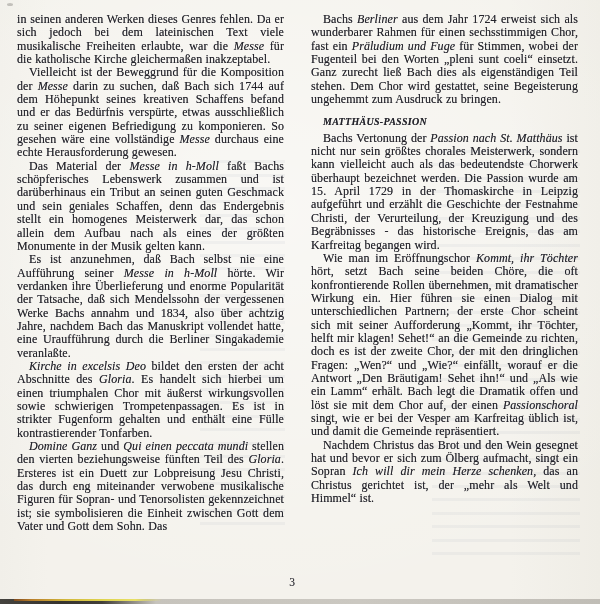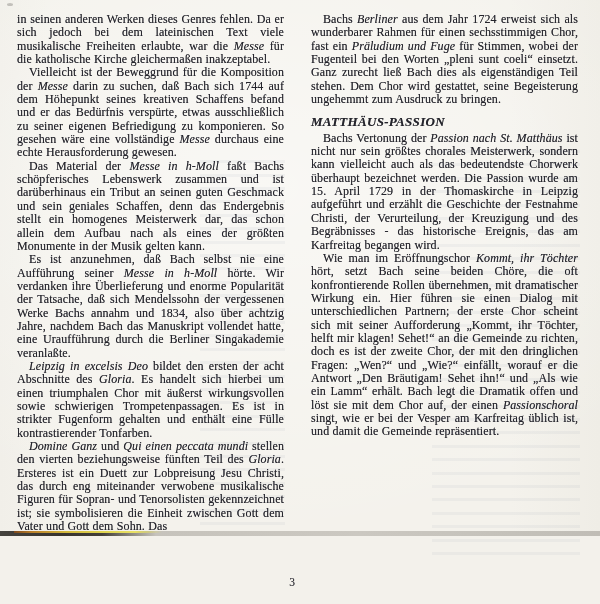--- a/index.html
+++ b/index.html
@@ -1,43 +1,43 @@
 <!DOCTYPE html>
 <html><head>
 <meta charset="utf-8">
 <style>
   html, body { margin: 0; padding: 0; }
   body {
     width: 600px; height: 604px; overflow: hidden;
     background: #f3f1eb;
   }
   .page {
-    position: relative; width: 600px; height: 536px;
+    position: relative; width: 600px; height: 604px;
     font-family: "Liberation Serif", "DejaVu Serif", serif;
     color: #24242c;
     background:
       radial-gradient(140% 120% at 45% 35%, rgba(255,255,255,.45) 0%, rgba(255,255,255,0) 55%),
       linear-gradient(90deg, #f1efe9 0%, #f4f2ec 8%, #f4f2ec 85%, #efede6 100%);
   }
   .columns {
     position: absolute; top: 13px; left: 17px;
     display: flex; gap: 27px;
   }
   .col {
     width: 267px;
     font-size: 12px; line-height: 13.35px;
     text-align: justify;
     letter-spacing: 0.08px; word-spacing: 0.25px;
     text-shadow: 0 0 0.35px rgba(36,36,44,0.55);
   }
   .para { margin: 0; }
   .para.indent { text-indent: 12px; }
   .heading {
-    margin: 9px 0 3px 0;
-    font-size: 13px; font-weight: bold; font-style: italic;
+    margin: 9px 0 3px 12px;
+    font-size: 10px; font-weight: bold; font-style: italic;
     letter-spacing: 0.3px; text-indent: 0;
   }
   .page-number {
     position: absolute; top: 576px; left: 0; width: 584px;
     text-align: center; font-size: 11.5px; color: #33333a;
     text-shadow: 0 0 0.35px rgba(36,36,44,0.5);
   }
   .edge-strip {
     position: absolute; left: 0; bottom: 0; width: 600px; height: 5px;
     background: linear-gradient(90deg,
@@ -67,28 +67,29 @@
 
 <div class="page">
   <div class="speck"></div>
 
   <div class="columns">
     <div class="col">
         <p class="para">in seinen anderen Werken dieses Genres fehlen. Da er sich jedoch bei dem lateinischen Text viele musikalische Freiheiten erlaubte, war die <i>Messe</i> für die katholische Kirche gleichermaßen inakzeptabel.</p>
         <p class="para indent">Vielleicht ist der Beweggrund für die Komposition der <i>Messe</i> darin zu suchen, daß Bach sich 1744 auf dem Höhepunkt seines kreativen Schaffens befand und er das Bedürfnis verspürte, etwas ausschließlich zu seiner eigenen Befriedigung zu komponieren. So gesehen wäre eine vollständige <i>Messe</i> durchaus eine echte Herausforderung gewesen.</p>
         <p class="para indent">Das Material der <i>Messe in h-Moll</i> faßt Bachs schöpferisches Lebenswerk zusammen und ist darüberhinaus ein Tribut an seinen guten Geschmack und sein geniales Schaffen, denn das Endergebnis stellt ein homogenes Meisterwerk dar, das schon allein dem Aufbau nach als eines der größten Monumente in der Musik gelten kann.</p>
         <p class="para indent">Es ist anzunehmen, daß Bach selbst nie eine Aufführung seiner <i>Messe in h-Moll</i> hörte. Wir verdanken ihre Überlieferung und enorme Popularität der Tatsache, daß sich Mendelssohn der vergessenen Werke Bachs annahm und 1834, also über achtzig Jahre, nachdem Bach das Manuskript vollendet hatte, eine Uraufführung durch die Berliner Singakademie veranlaßte.</p>
-        <p class="para indent"><i>Leipzig in excelsis Deo</i> bildet den ersten der acht Abschnitte des <i>Gloria</i>. Es handelt sich hierbei um einen triumphalen Chor mit äußerst wirkungsvollen sowie schwierigen Trompetenpassagen. Es ist in strikter Fugenform gehalten und enthält eine Fülle kontrastierender Tonfarben.</p>
+        <p class="para indent"><i>Kirche in excelsis Deo</i> bildet den ersten der acht Abschnitte des <i>Gloria</i>. Es handelt sich hierbei um einen triumphalen Chor mit äußerst wirkungsvollen sowie schwierigen Trompetenpassagen. Es ist in strikter Fugenform gehalten und enthält eine Fülle kontrastierender Tonfarben.</p>
         <p class="para indent"><i>Domine Ganz</i> und <i>Qui einen peccata mundi</i> stellen den vierten beziehungsweise fünften Teil des <i>Gloria</i>. Ersteres ist ein Duett zur Lobpreisung Jesu Christi, das durch eng miteinander verwobene musikalische Figuren für Sopran- und Tenorsolisten gekennzeichnet ist; sie symbolisieren die Einheit zwischen Gott dem Vater und Gott dem Sohn. Das</p>
       </div>
     <div class="col">
         <p class="para indent">Bachs <i>Berliner</i> aus dem Jahr 1724 erweist sich als wunderbarer Rahmen für einen sechsstimmigen Chor, fast ein <i>Präludium und Fuge</i> für Stimmen, wobei der Fugenteil bei den Worten „pleni sunt coeli“ einsetzt. Ganz zurecht ließ Bach dies als eigenständigen Teil stehen. Dem Chor wird gestattet, seine Begeisterung ungehemmt zum Ausdruck zu bringen.</p>
         <h2 class="heading">MATTHÄUS-PASSION</h2>
         <p class="para indent">Bachs Vertonung der <i>Passion nach St. Matthäus</i> ist nicht nur sein größtes chorales Meisterwerk, sondern kann vielleicht auch als das bedeutendste Chorwerk überhaupt bezeichnet werden.  Die Passion wurde am 15. April 1729 in der Thomaskirche in Leipzig aufgeführt und erzählt die Geschichte der Festnahme Christi, der Verurteilung, der Kreuzigung und des Begräbnisses - das historische Ereignis, das am Karfreitag begangen wird.</p>
         <p class="para indent">Wie man im Eröffnungschor <i>Kommt, ihr Töchter</i> hört, setzt Bach seine beiden Chöre, die oft konfrontierende Rollen übernehmen, mit dramatischer Wirkung ein. Hier führen sie einen Dialog mit unterschiedlichen Partnern; der erste Chor scheint sich mit seiner Aufforderung „Kommt, ihr Töchter, helft mir klagen! Sehet!“ an die Gemeinde zu richten, doch es ist der zweite Chor, der mit den dringlichen Fragen: „Wen?“ und „Wie?“ einfällt, worauf er die Antwort „Den Bräutigam! Sehet ihn!“ und „Als wie ein Lamm“ erhält. Bach legt die Dramatik offen und löst sie mit dem Chor auf, der einen <i>Passionschoral</i> singt, wie er bei der Vesper am Karfreitag üblich ist, und damit die Gemeinde repräsentiert.</p>
+        <p class="para indent">Nachdem Christus das Brot und den Wein gesegnet hat und bevor er sich zum Ölberg aufmacht, singt ein Sopran <i>Ich will dir mein Herze schenken</i>, das an Christus gerichtet ist, der „mehr als Welt und Himmel“ ist.</p>
       </div>
   </div>
 
   <div class="bleed" id="bleed-left"></div>
   <div class="bleed" id="bleed-right"></div>
 
   <div class="page-number">3</div>
 
   <div class="edge-strip"></div>
   <div class="edge-glow"></div>

